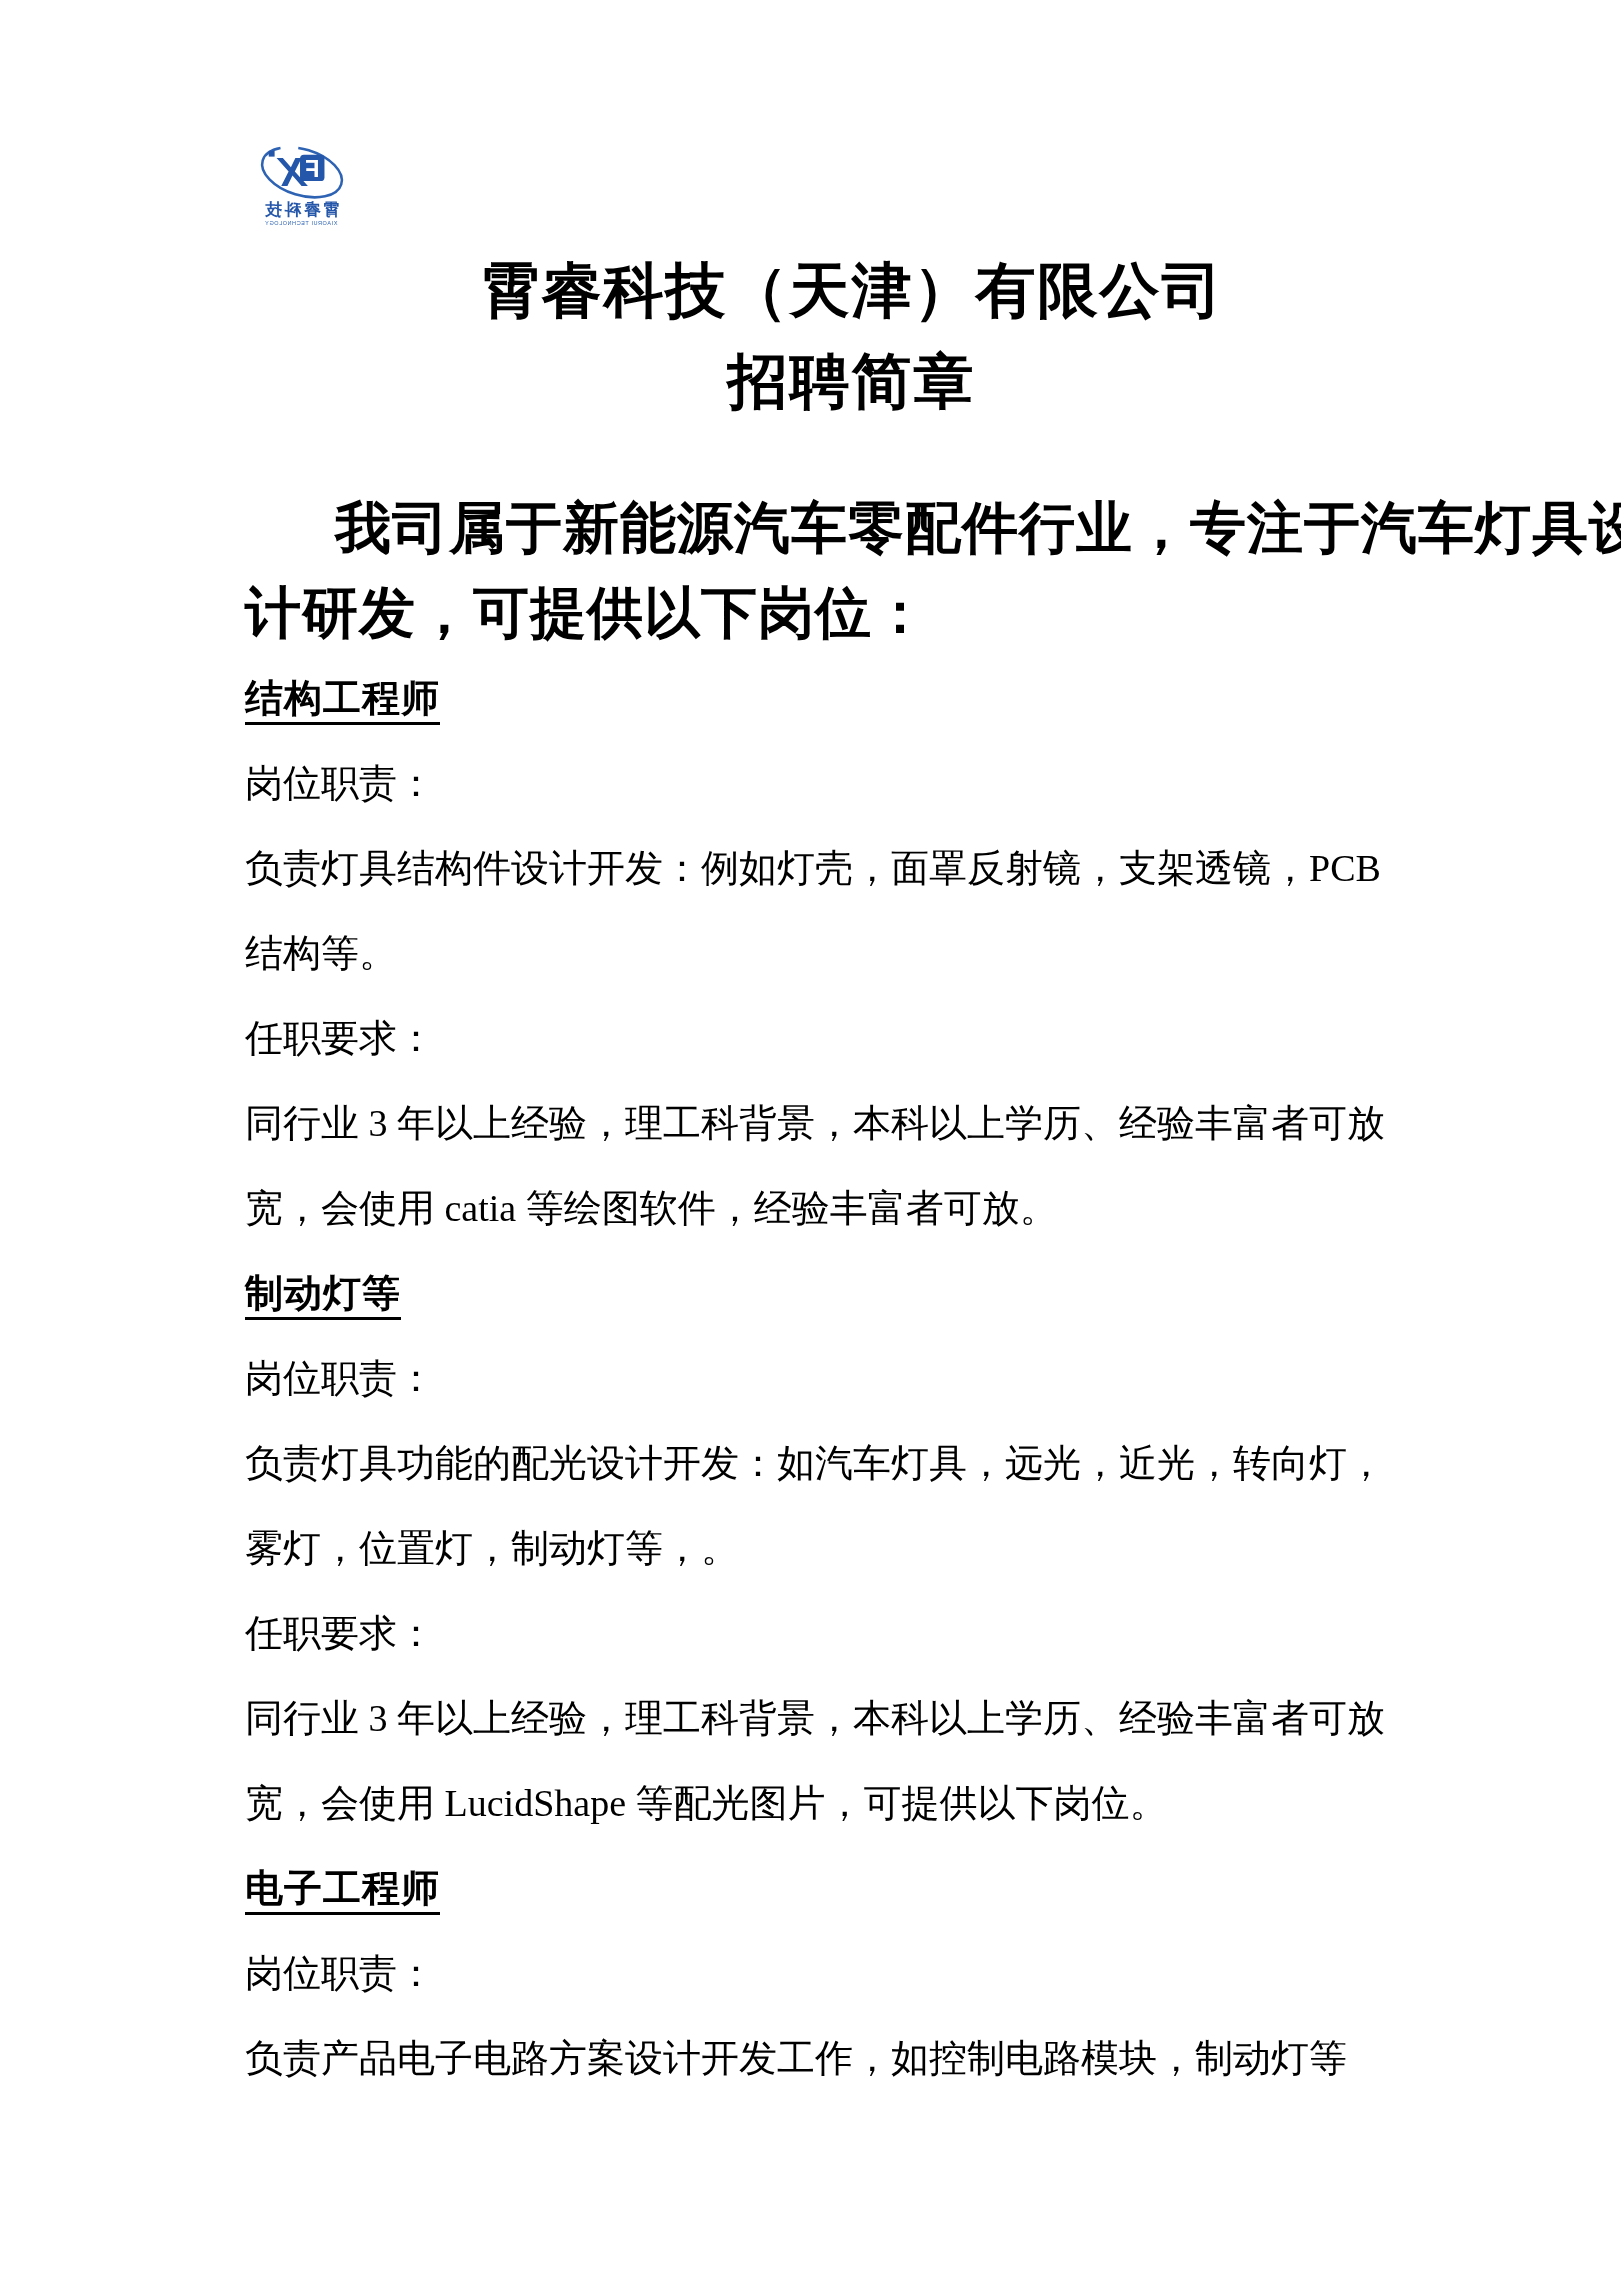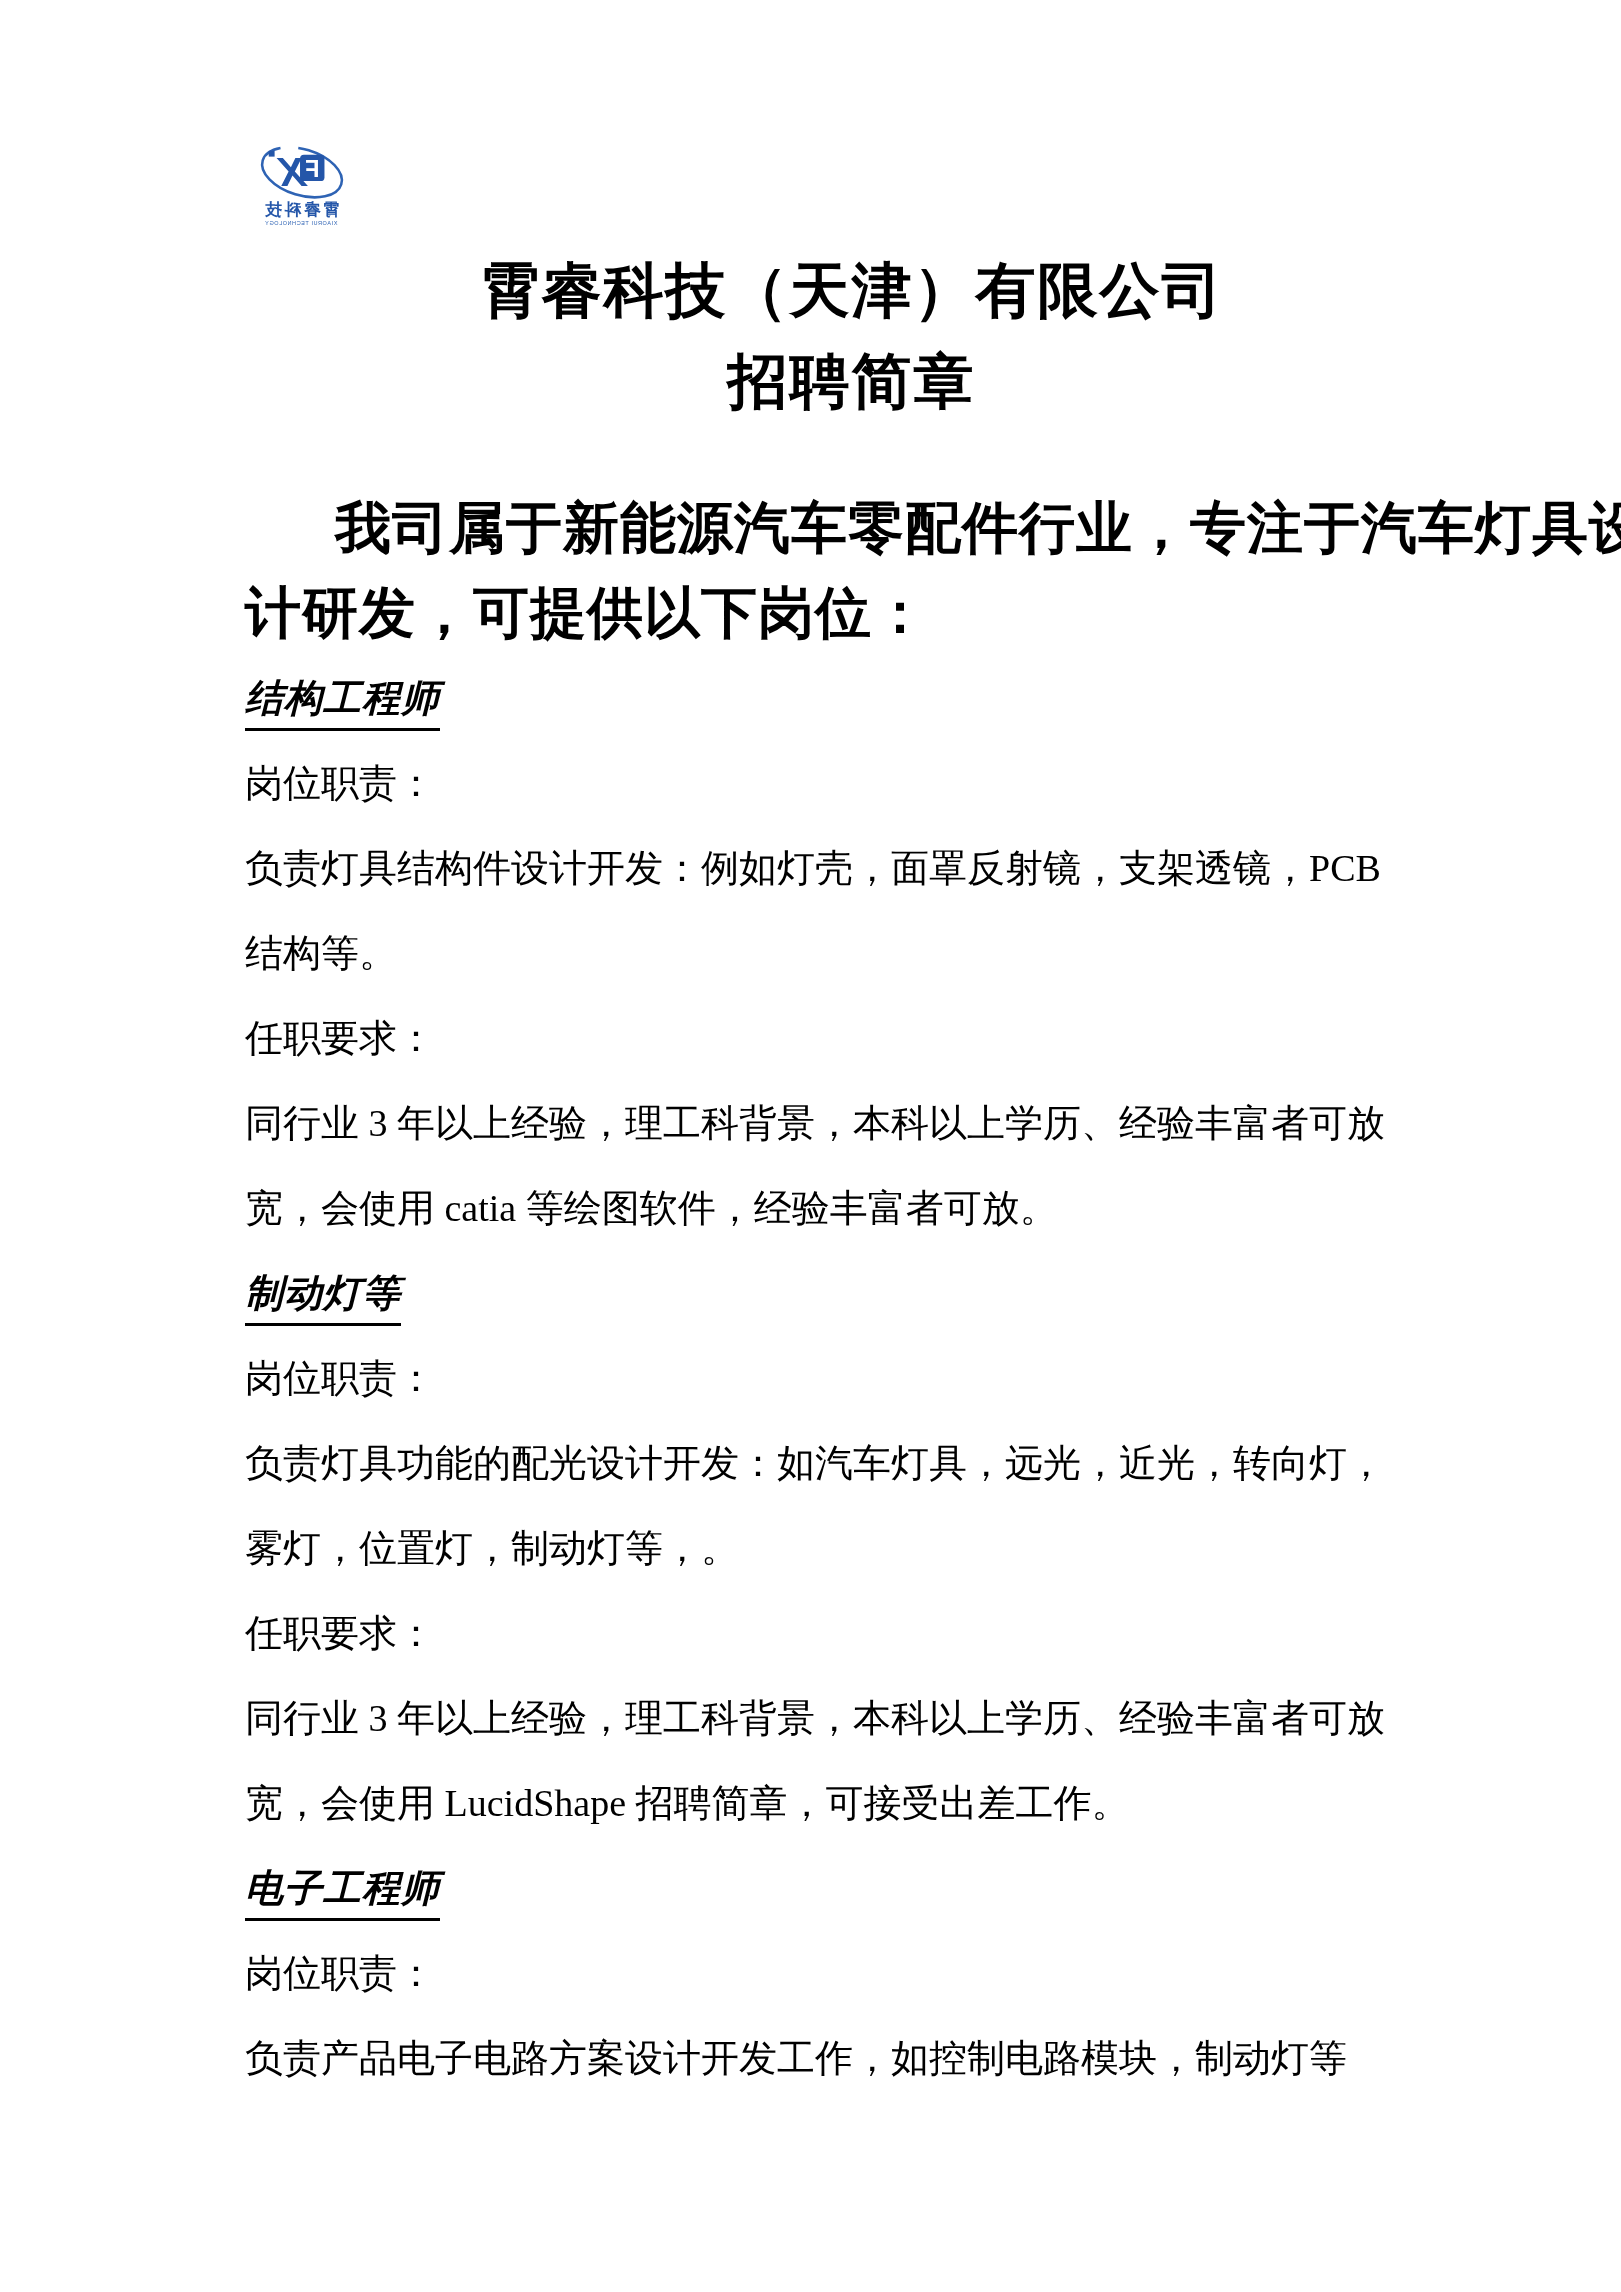--- a/index.html
+++ b/index.html
@@ -46,23 +46,22 @@
     font-size:56px;
     font-weight:bold;
     letter-spacing:1px;
   }
   .indent { text-indent:90px; }
   .heading-text {
     display:inline-block;
     font-weight:bold;
     line-height:1.12;
     border-bottom:3.9px solid #000;
-    padding-bottom:8px;
+    padding-bottom:2px;
     letter-spacing:1px;
-    font-style:italic;
   }
 </style>
 </head>
 <body>
 
 <div class="page">
 
   <div class="logo">
     <svg width="92" height="88" viewBox="0 0 94 90">
       <ellipse cx="46" cy="33" rx="42" ry="23.5" transform="rotate(-17 46 33)" fill="none" stroke="#2e63b4" stroke-width="2.6" stroke-dasharray="168 18"></ellipse>
@@ -96,21 +95,21 @@
     <div class="line">宽，会使用 catia 等绘图软件，经验丰富者可放。</div>
 
     <div class="line">
       <span class="heading-text">制动灯等</span>
     </div>
     <div class="line">岗位职责：</div>
     <div class="line">负责灯具功能的配光设计开发：如汽车灯具，远光，近光，转向灯，</div>
     <div class="line">雾灯，位置灯，制动灯等，。</div>
     <div class="line">任职要求：</div>
     <div class="line">同行业 3 年以上经验，理工科背景，本科以上学历、经验丰富者可放</div>
-    <div class="line">宽，会使用 LucidShape 招聘简章，可接受出差工作。</div>
+    <div class="line">宽，会使用 LucidShape 等配光图片，可提供以下岗位。</div>
 
     <div class="line">
       <span class="heading-text">电子工程师</span>
     </div>
     <div class="line">岗位职责：</div>
     <div class="line">负责产品电子电路方案设计开发工作，如控制电路模块，制动灯等</div>
 
   </div>
 </div>
 

